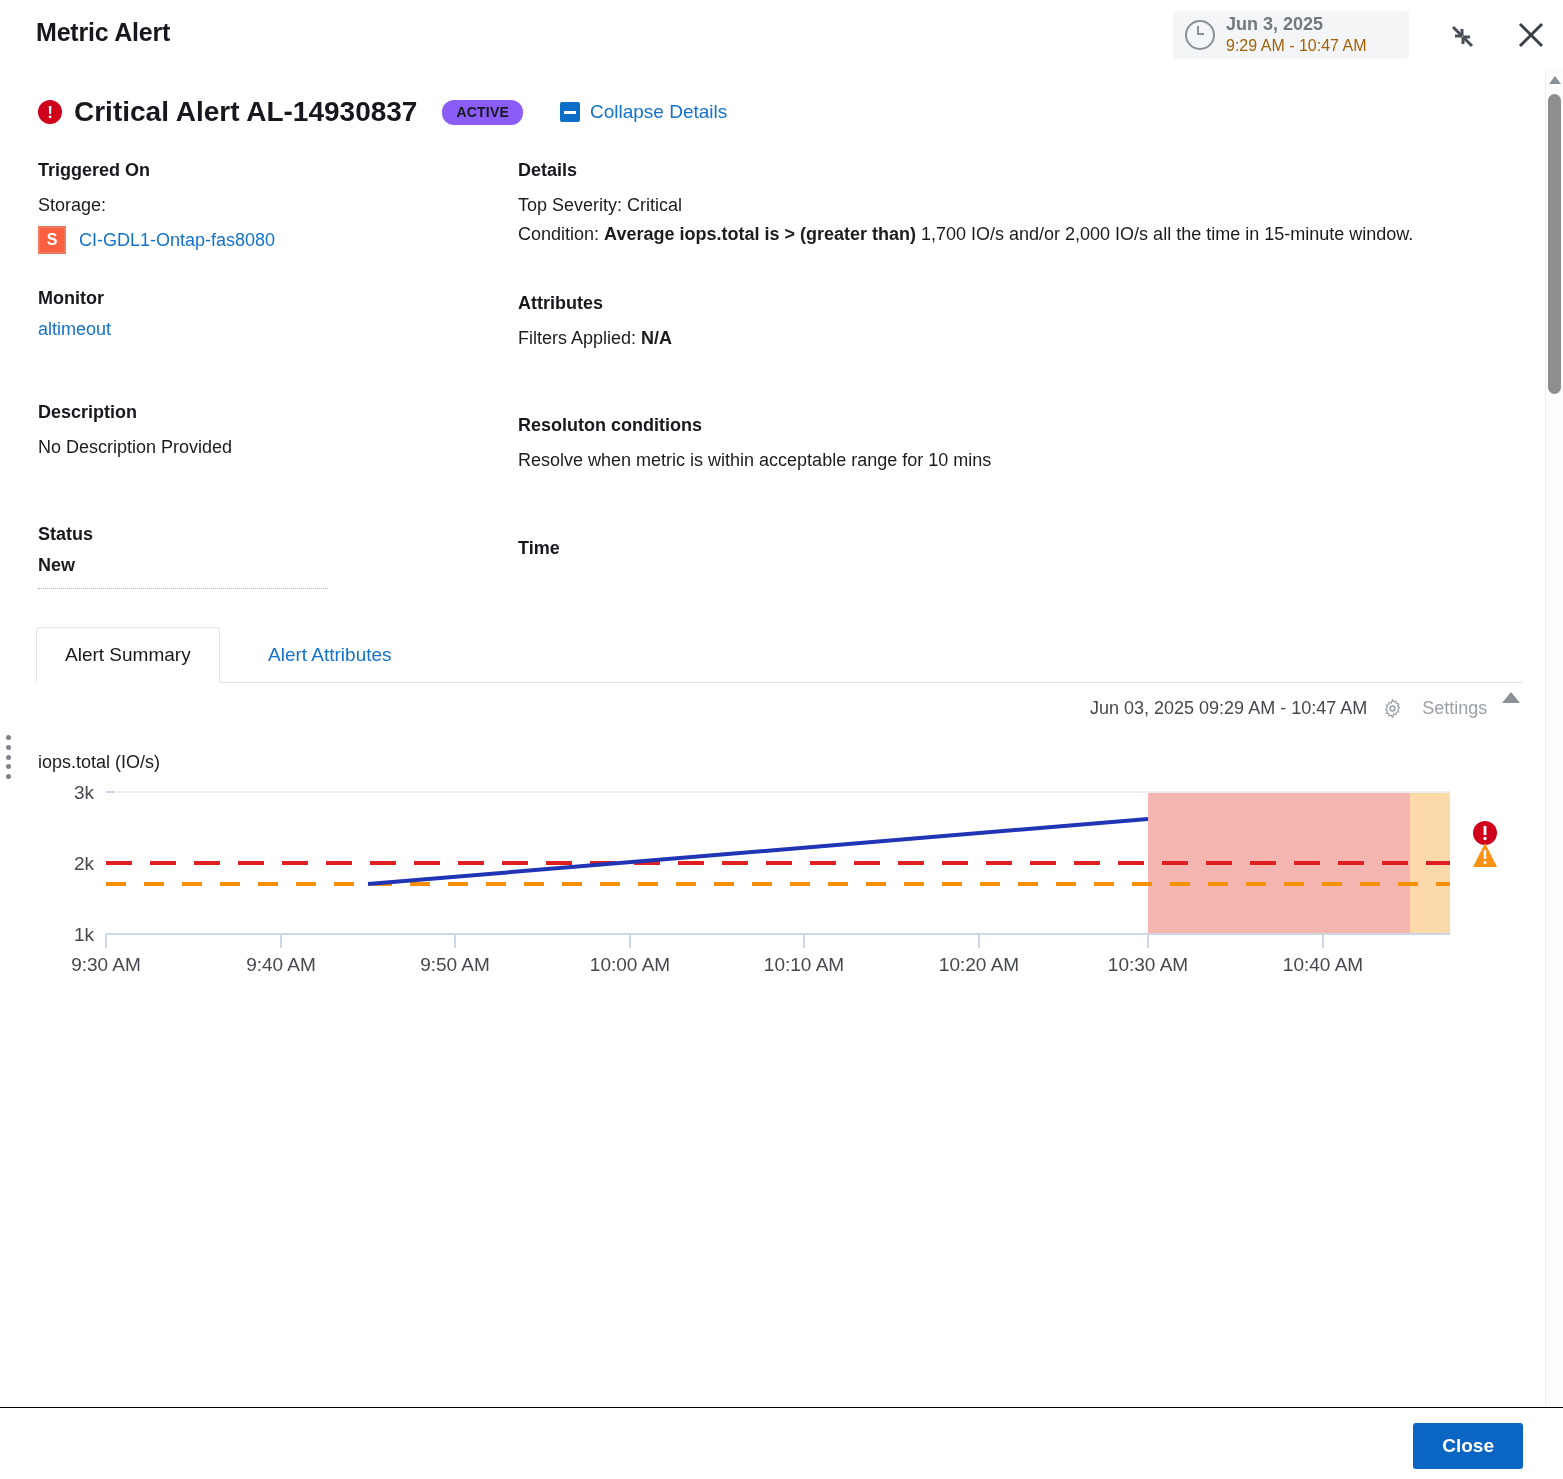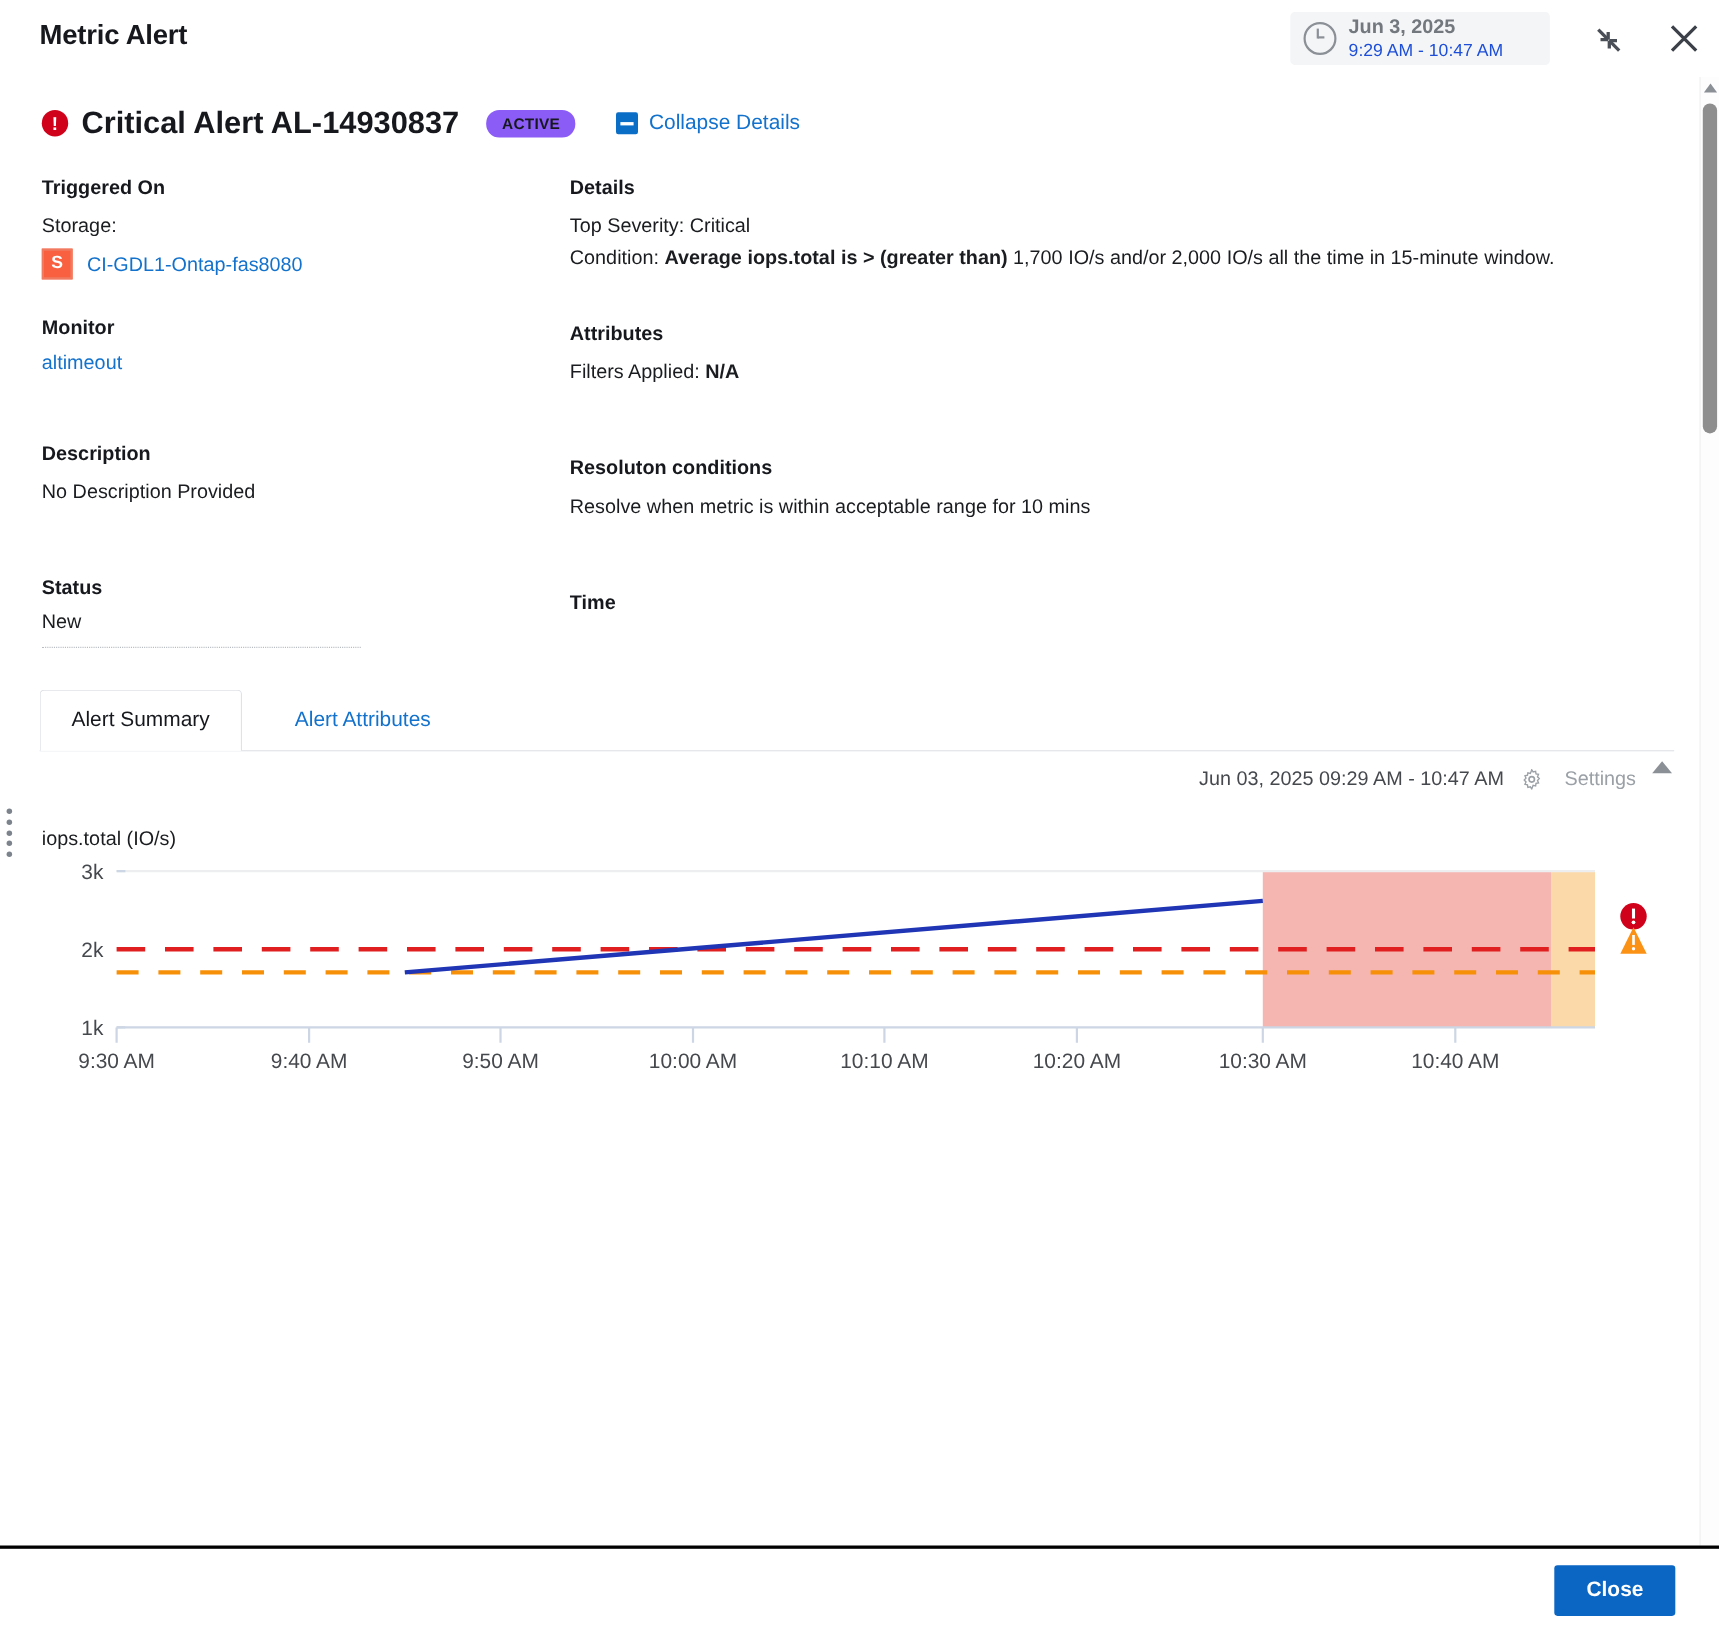--- a/index.html
+++ b/index.html
@@ -62,21 +62,21 @@
   }
   .clock-icon::after {
     content: "";
     position: absolute;
     left: 11px; top: 11px;
     width: 6px; height: 2px;
     background: #8b9097;
   }
   .chip-text { margin-left: 11px; line-height: 1.28; }
   .chip-date { font-size: 18px; font-weight: bold; color: #73787f; }
-  .chip-range { font-size: 16px; color: #1d4ed8; }
+  .chip-range { font-size: 16px; color: #a16207; }
 
   .icon-btn {
     position: absolute;
     background: none; border: none;
     padding: 0; cursor: pointer;
   }
   .collapse-btn { left: 1443px; top: 17px; width: 38px; height: 38px; }
   .close-btn    { left: 1512px; top: 16px; width: 38px; height: 38px; }
 
   
@@ -158,20 +158,21 @@
     margin-left: 13px;
     font-size: 18px; color: #1372cc; cursor: pointer;
   }
 
   .status-select {
     font-size: 18px; color: #1a1c1f;
     padding-bottom: 12px;
     width: 290px;
     border-bottom: 1px dotted #b9bdc2;
     cursor: pointer;
+    font-weight: bold;
   }
 
   
   .tabs {
     position: absolute;
     left: 36px; top: 627px;
     width: 1486px;
     height: 56px;
     border-bottom: 1px solid #dfe2e6;
     box-sizing: border-box;
@@ -284,21 +285,21 @@
     border-radius: 7px;
     cursor: grab;
   }
 
   
   .footer {
     position: absolute;
     left: 0; bottom: 0;
     width: 1563px; height: 71px;
     background: #fff;
-    border-top: 3px solid #000000;
+    border-top: 1px solid #000000;
   }
   .close-action {
     position: absolute;
     right: 40px; top: 15px;
     background: #0b66c3;
     color: #fff;
     font-size: 19px; font-weight: bold;
     border: none; border-radius: 3px;
     padding: 12px 29px;
     cursor: pointer;

